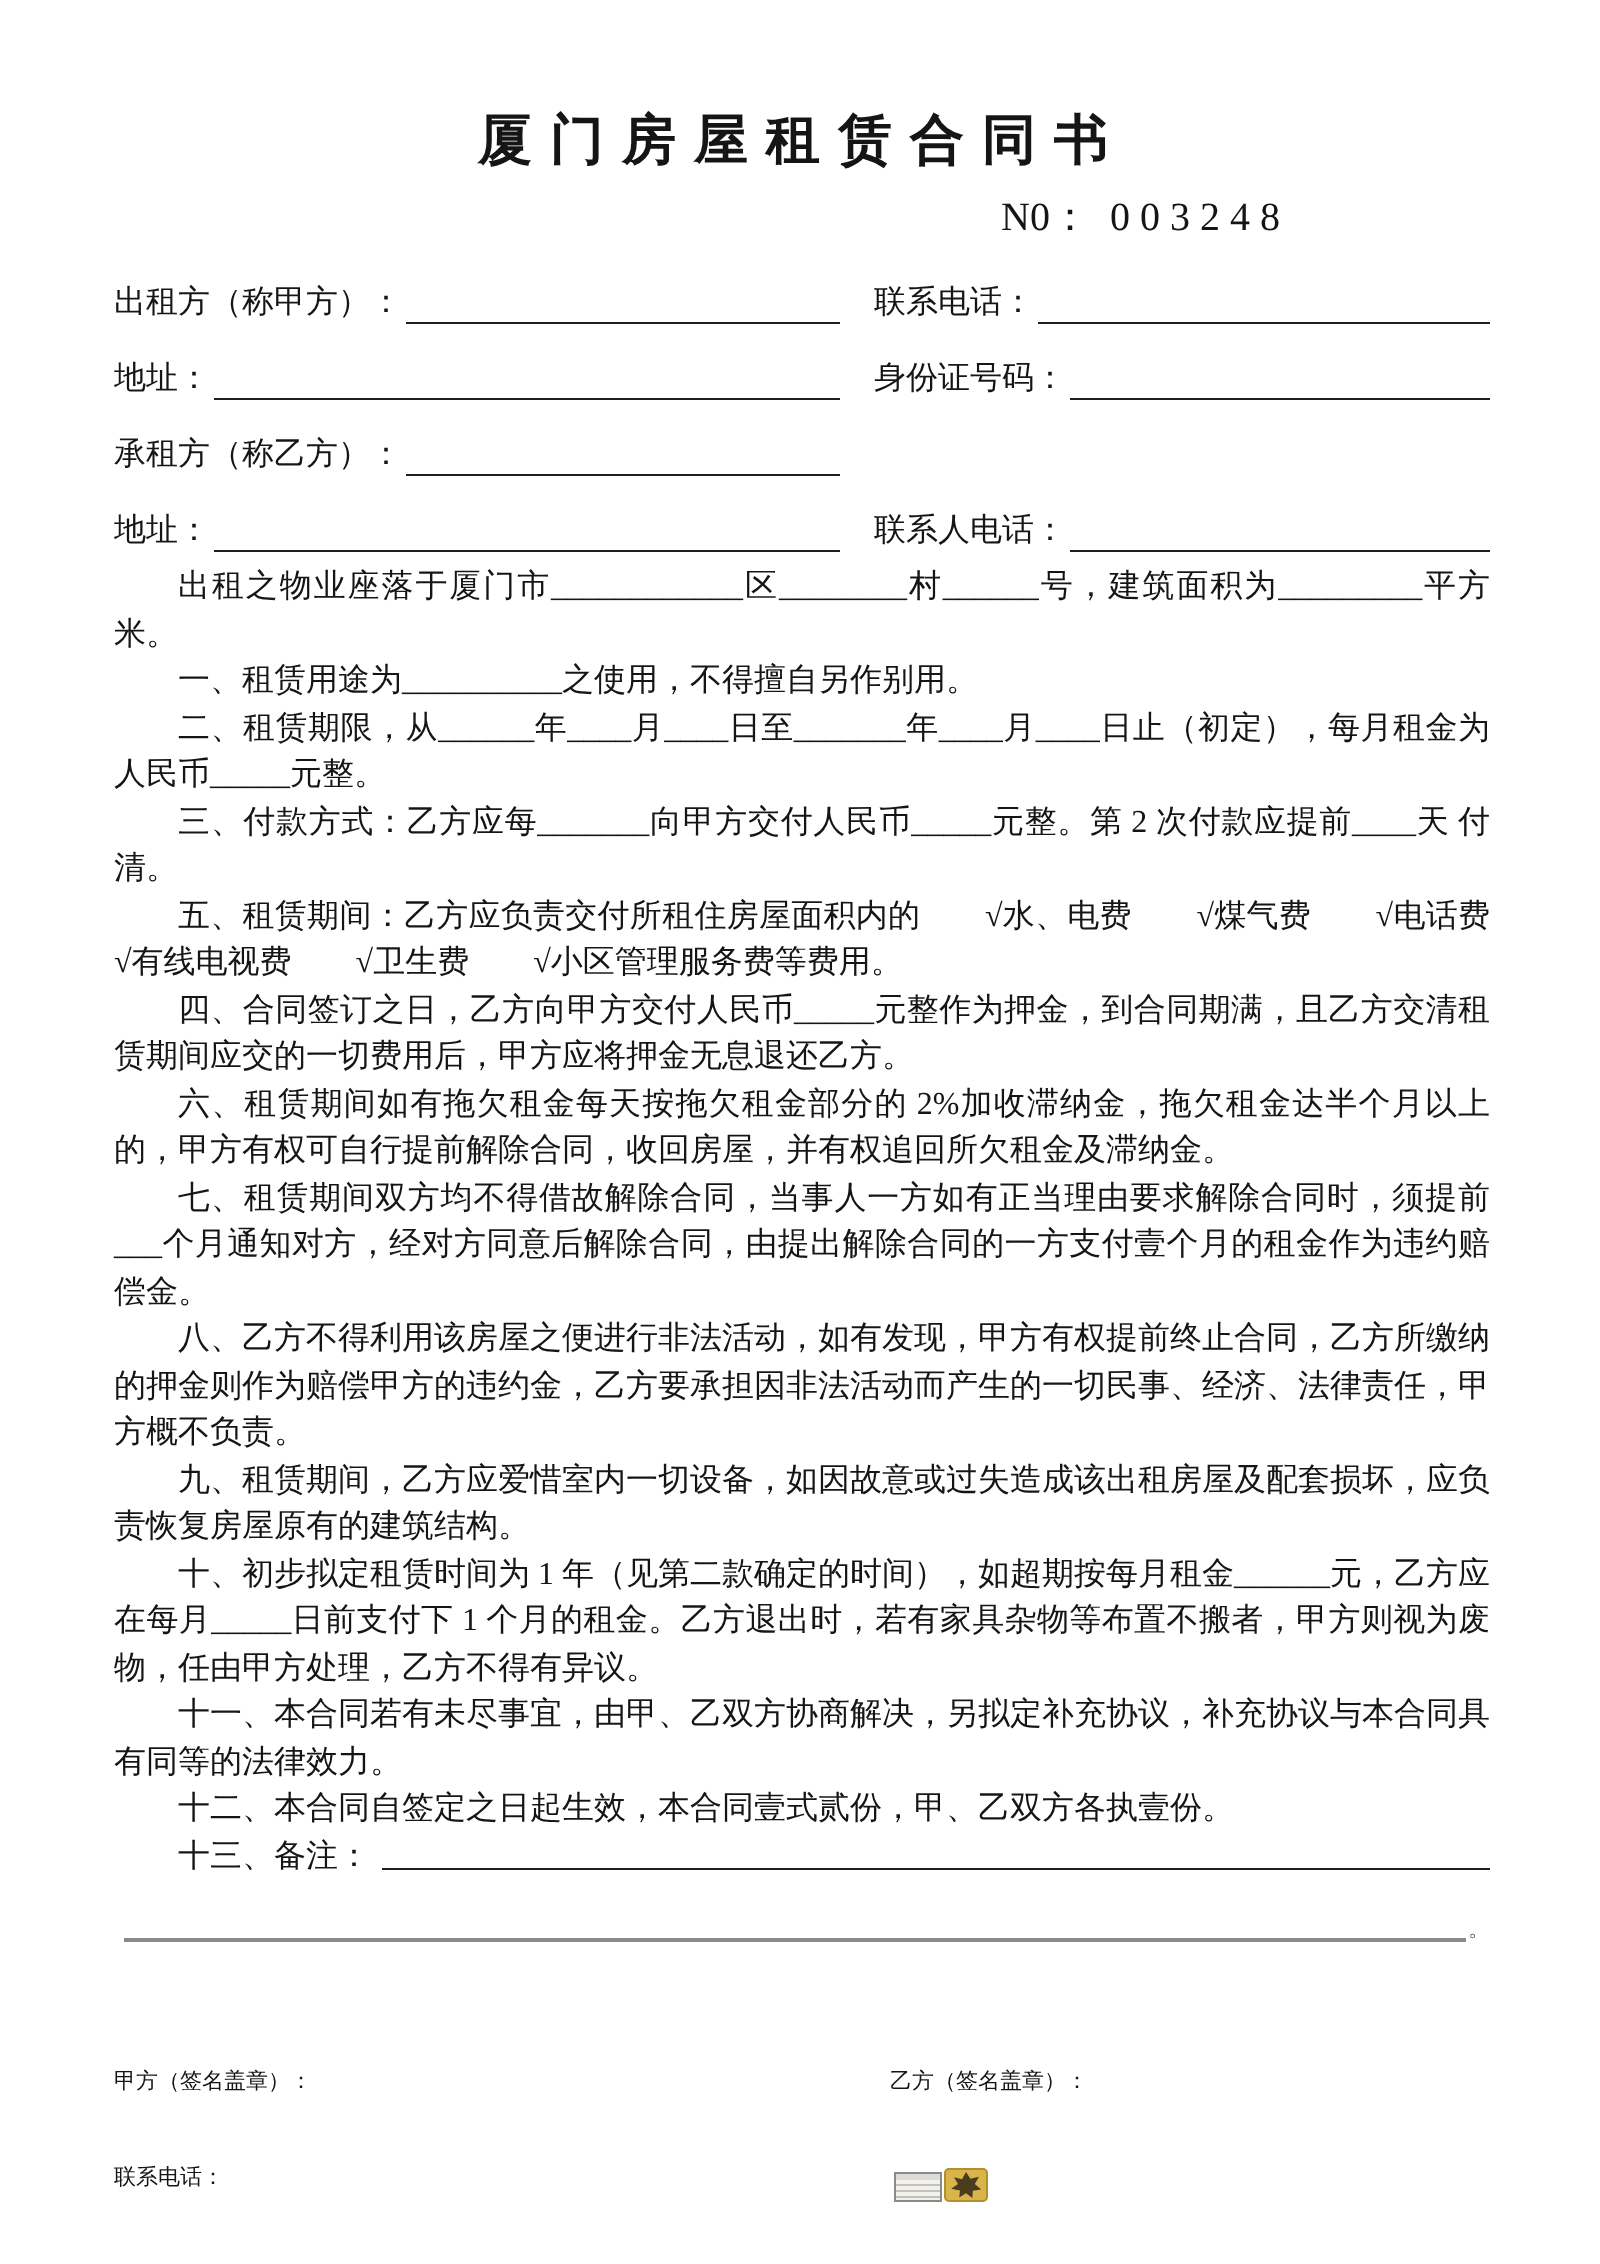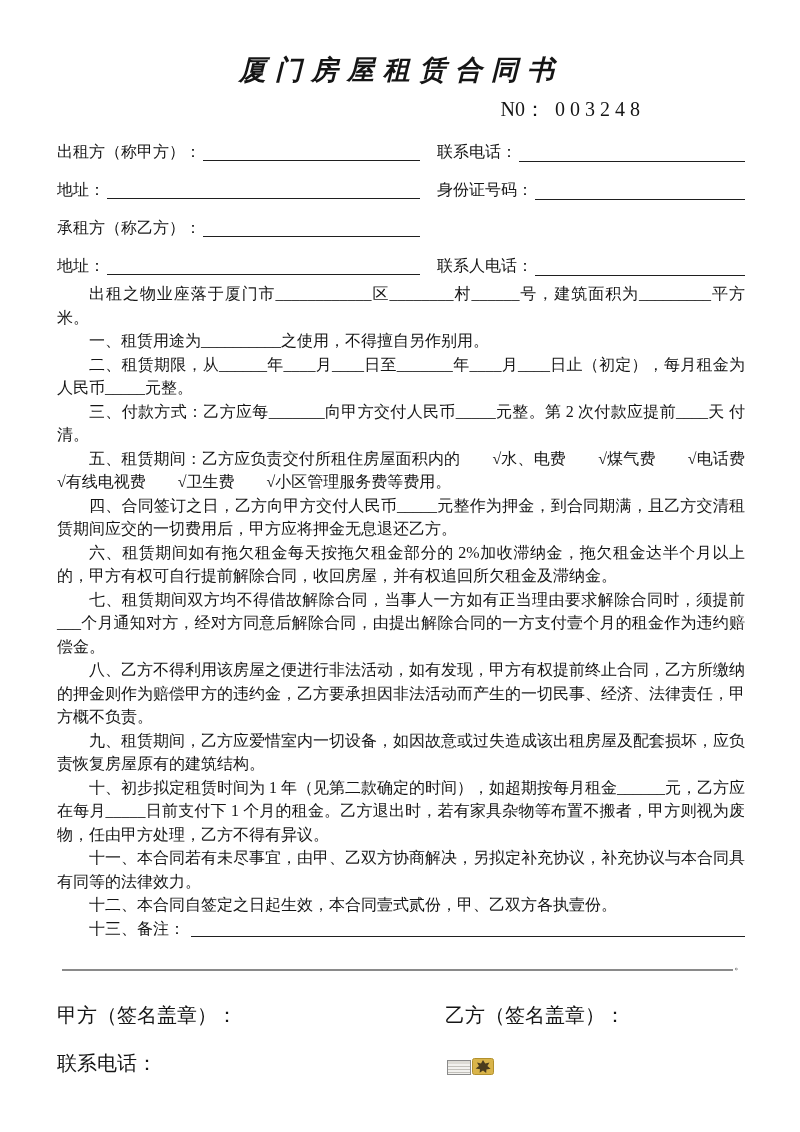--- a/index.html
+++ b/index.html
@@ -18,21 +18,20 @@
   .content {
     padding: 52px 55px 0 57px;
   }
   .doc-title {
     text-align: center;
     font-size: 27px;
     font-weight: bold;
     letter-spacing: 9px;
     line-height: 36px;
     white-space: nowrap;
-    font-style: italic;
   }
   .serial-row {
     margin-top: 10px;
     text-align: right;
     padding-right: 100px;
     font-size: 20px;
     line-height: 22px;
   }
   .serial-row .serial-number {
     letter-spacing: 5px;
@@ -43,20 +42,21 @@
     display: flex;
     height: 38px;
     align-items: flex-end;
     font-size: 16px;
     line-height: 20px;
   }
   .fr-left {
     width: 363px;
     margin-right: 17px;
     display: flex;
+    align-items: flex-end;
   }
   .fr-right {
     flex: 1;
     display: flex;
     align-items: flex-end;
   }
   .fr-label { white-space: nowrap; }
   .blank-line {
     flex: 1;
     border-bottom: 1px solid #1f1f1f;
@@ -67,21 +67,21 @@
     margin-top: 6px;
     font-size: 16px;
     line-height: 23.5px;
     text-align: justify;
   }
   .para {
     text-indent: 2em;
   }
   .remark-row {
     display: flex;
-    align-items: center;
+    align-items: flex-start;
     height: 23.5px;
   }
   .remark-label {
     white-space: nowrap;
     padding-left: 2em;
   }
   .remark-fill {
     flex: 1;
     border-bottom: 1.5px solid #1f1f1f;
     height: 18px;
@@ -98,22 +98,22 @@
     border-bottom: 2px solid #8a8a8a;
     height: 10px;
   }
   .continuation-period {
     font-size: 11px;
     line-height: 11px;
     margin-left: 1px;
     color: #555;
   }
   .signature-section {
-    margin-top: 32px;
-    font-size: 20px;
+    margin-top: 58px;
+    font-size: 11px;
   }
   .sig-row {
     display: flex;
     align-items: flex-end;
     line-height: 24px;
   }
   .sig-row + .sig-row { margin-top: 24px; }
   .sig-left { width: 388px; white-space: nowrap; }
   .sig-right { flex: 1; white-space: nowrap; display: flex; align-items: flex-end; }
   .wm-icons { display: inline-flex; align-items: flex-end; margin-left: 2px; }

